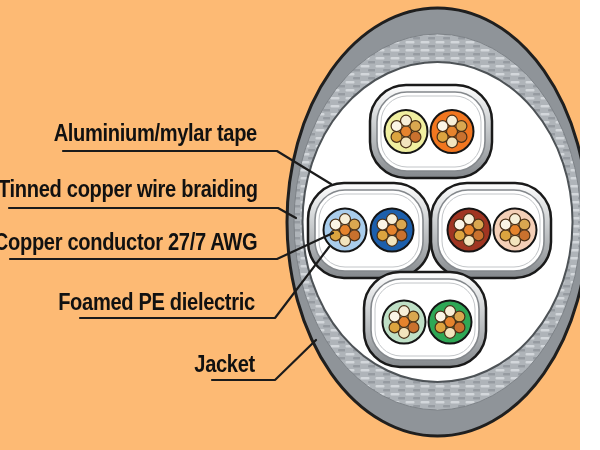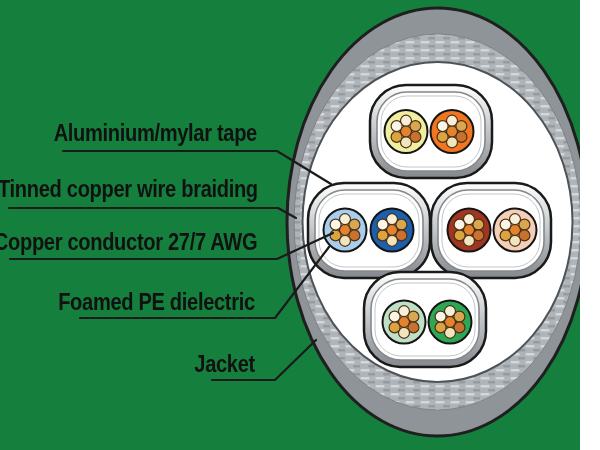--- a/index.html
+++ b/index.html
@@ -1,17 +1,17 @@
 <!DOCTYPE html>
 <html><head>
 <meta charset="utf-8">
 <style>
   html,body{margin:0;padding:0;background:#ffffff;}
   .stage{
-    position:relative;width:580px;height:450px;background:#15803d;overflow:hidden;
+    position:relative;width:580px;height:450px;background:#fdba74;overflow:hidden;
     font-family:"Liberation Sans",sans-serif;
   }
   .diagram{position:absolute;left:0;top:0;width:600px;height:450px;}
   .label{
     position:absolute;
     font-size:24.5px;font-weight:bold;color:#111;
     white-space:nowrap;line-height:1.05;
     letter-spacing:-0.4px;
     transform:scaleX(0.82);
     transform-origin:100% 50%;

